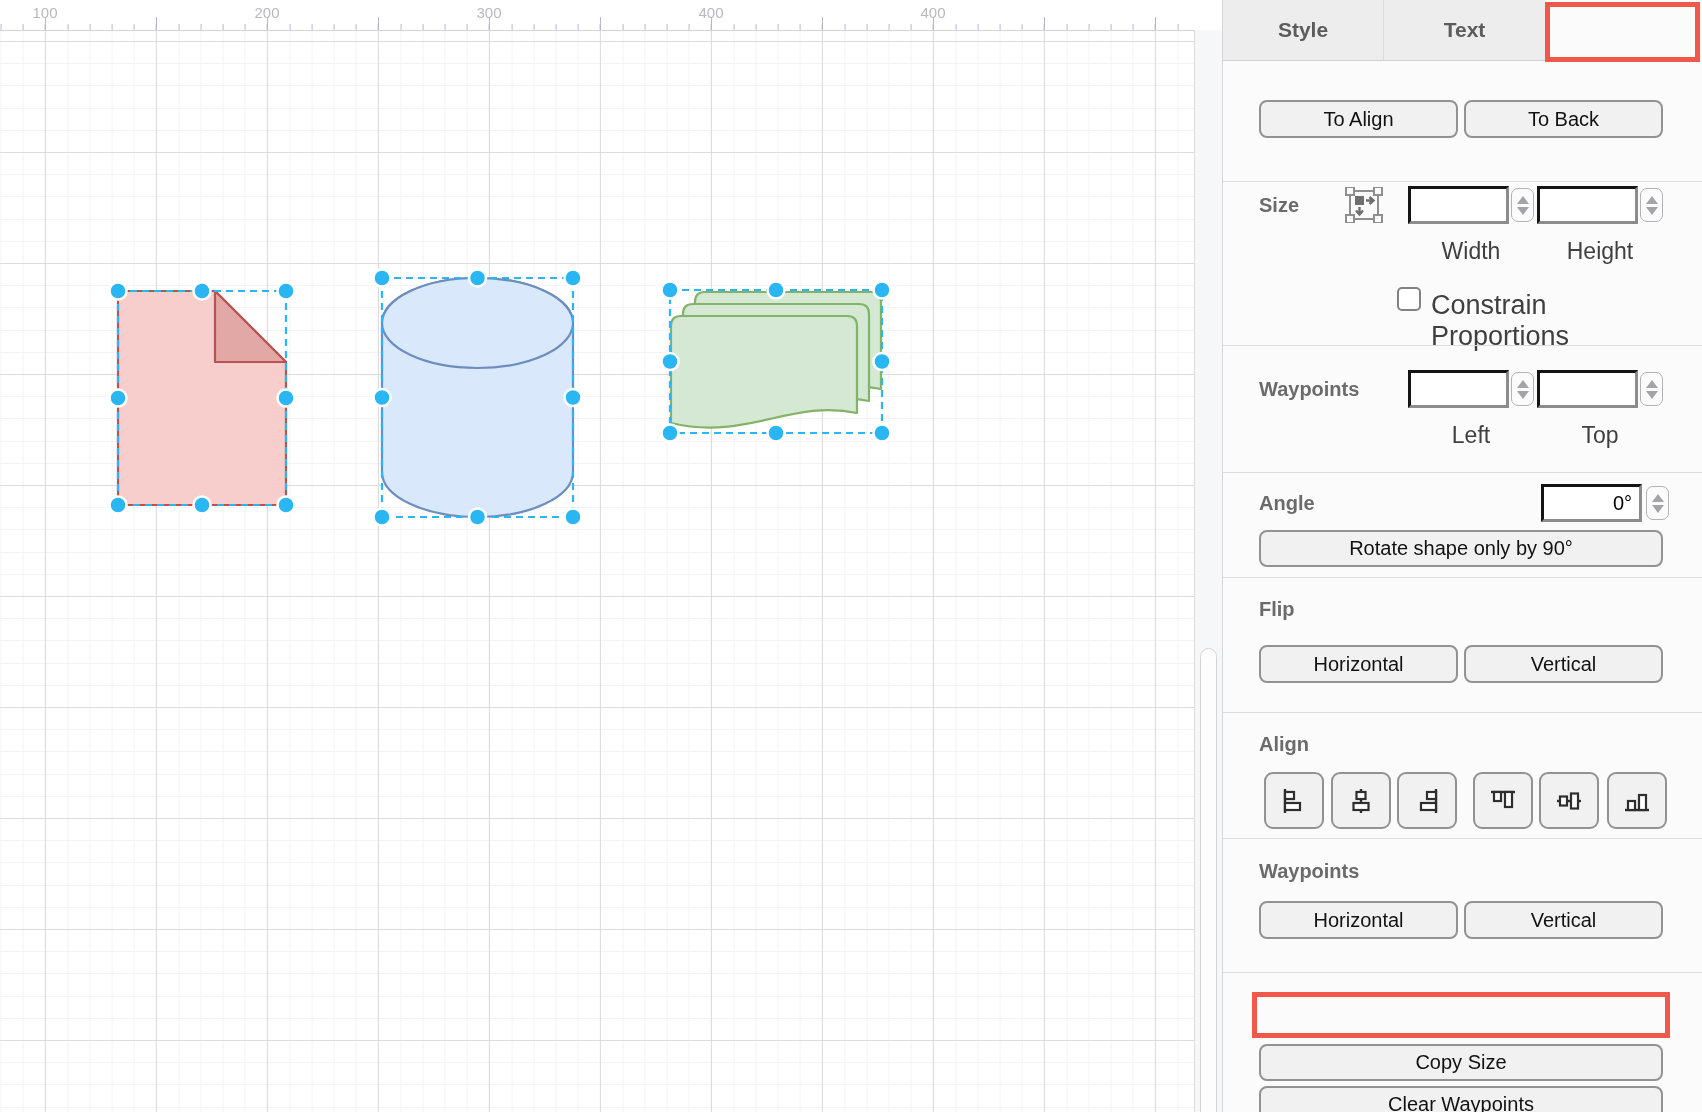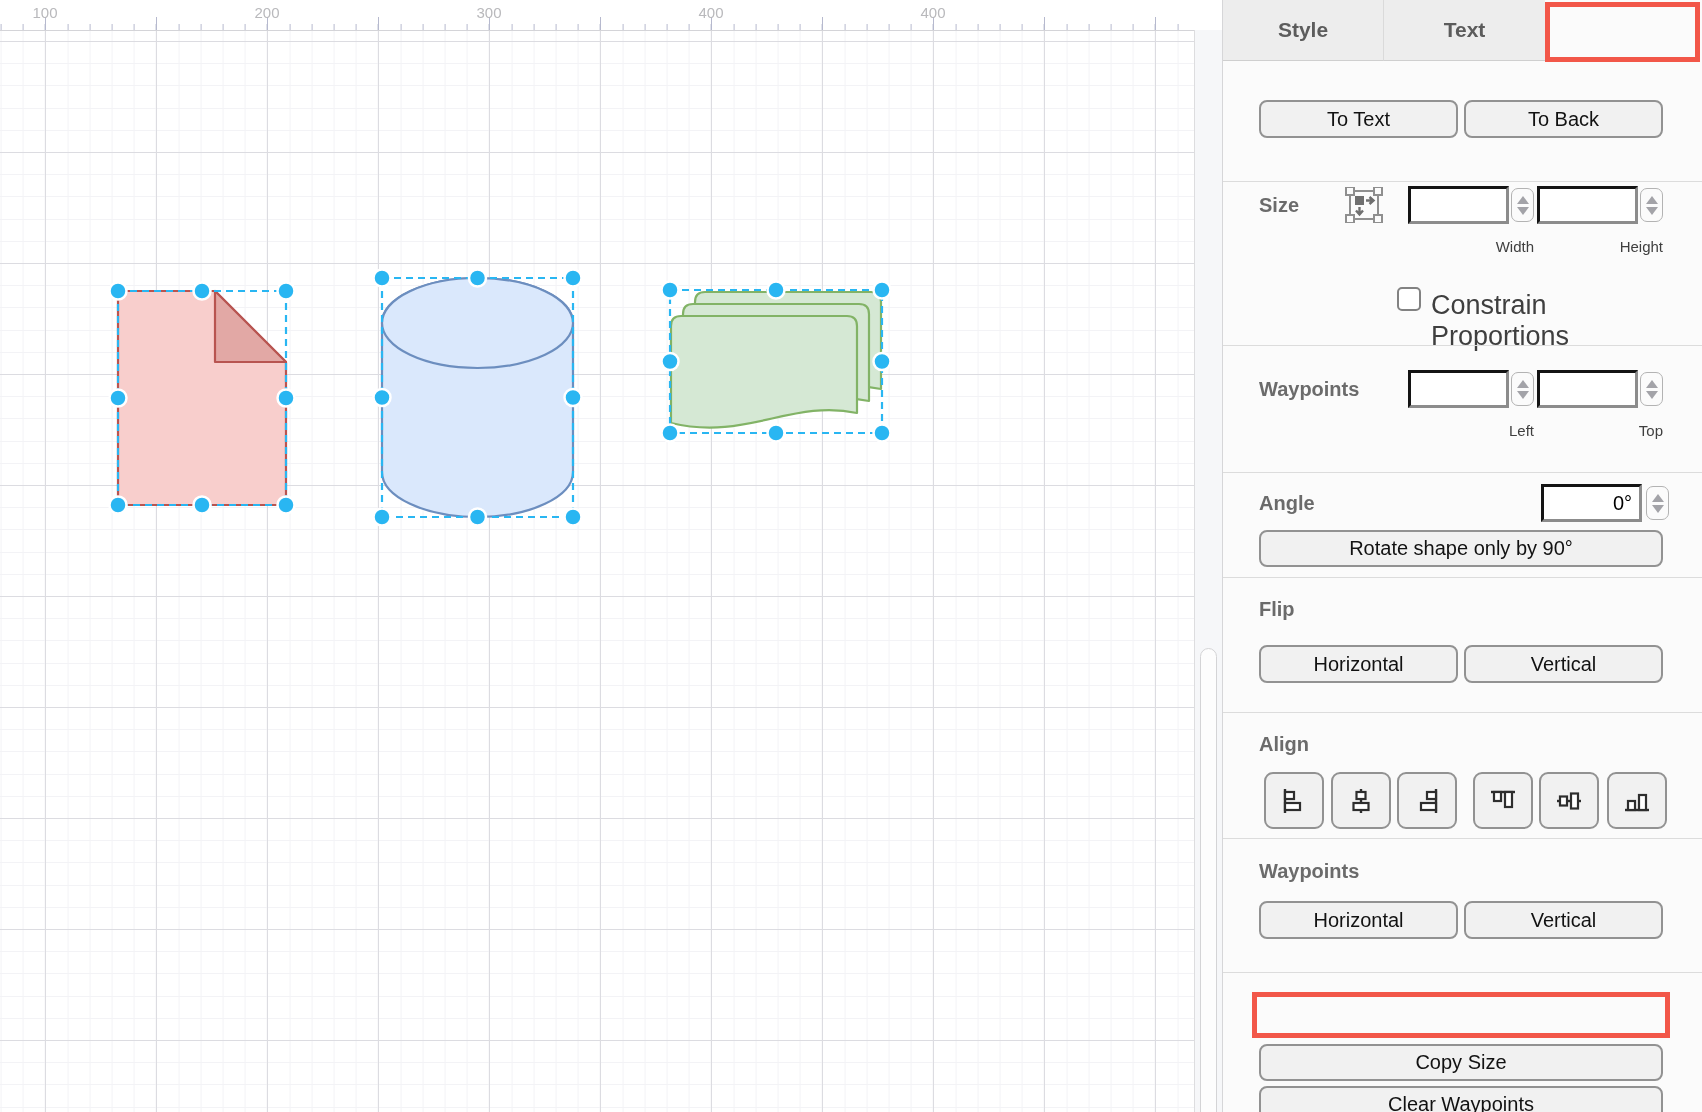--- a/index.html
+++ b/index.html
@@ -31,21 +31,21 @@
   
   .panel{left:1222px;top:0;width:480px;height:1112px;background:#fbfbfb;border-left:1px solid #d6d6d8;box-sizing:border-box;}
   .tab{position:absolute;top:0;height:61px;display:flex;align-items:center;justify-content:center;
     font-size:21px;font-weight:bold;color:#5c5c5c;background:#ededed;
     border-bottom:1px solid #cfcfcf;border-left:1px solid #dadada;box-sizing:border-box;cursor:default;}
   .tab.active{background:#fbfbfb;border-bottom:1px solid transparent;color:#4d4d4d;}
   .red-ring{position:absolute;border:5px solid #f25749;box-sizing:border-box;pointer-events:none;}
 
   .divider{position:absolute;left:0;width:480px;height:1px;background:#dcdcdc;}
   .heading{position:absolute;left:36px;font-size:20px;font-weight:bold;color:#6b6b6b;}
-  .sublabel{position:absolute;font-size:15px;color:#3f3f3f;text-align:right;}
+  .sublabel{position:absolute;font-size:23px;color:#3f3f3f;text-align:center;}
 
   .btn{position:absolute;display:flex;align-items:center;justify-content:center;
     background:#f1f1f1;border:2px solid #929292;border-radius:8px;
     font-size:20px;color:#121212;box-sizing:border-box;cursor:default;}
   .field{position:absolute;width:101px;height:38px;box-sizing:border-box;background:#fff;
     border:3px solid;border-color:#141414 #8c8c8c #8c8c8c #141414;
     font-family:"Liberation Sans",sans-serif;font-size:20px;color:#000;padding:0 7px;}
   .spinner{position:absolute;width:23px;height:34px;background:#fbfbfb;border:1px solid #b3b3b3;
     border-radius:7px;box-sizing:border-box;display:flex;flex-direction:column;align-items:center;justify-content:center;gap:3px;}
   .sp-up{width:0;height:0;border-left:6px solid transparent;border-right:6px solid transparent;border-bottom:8px solid #a3a3a8;}
@@ -131,21 +131,21 @@
   <div class="abs scroll-track">
     <div class="scroll-thumb"></div>
   </div>
 
   <div class="abs panel">
 
     <div class="tab" style="left:160px;width:162px">Text</div>
     <div class="tab" style="left:0;width:160px;border-left:none">Style</div>
     <div class="red-ring" style="left:322px;top:2px;width:155px;height:60px"></div>
 
-    <div class="btn" style="left:36px;top:100px;width:199px;height:38px">To Text</div>
+    <div class="btn" style="left:36px;top:100px;width:199px;height:38px">To Align</div>
     <div class="btn" style="left:241px;top:100px;width:199px;height:38px">To Back</div>
     <div class="divider" style="top:181px"></div>
 
     <div class="heading" style="top:194px">Size</div>
     <div class="icon-btn" style="left:121px;top:186px;width:40px;height:38px">
       <svg width="38" height="36" viewBox="0 0 38 36">
         <rect x="5" y="4" width="28" height="28" fill="none" stroke="#8f8f8f" stroke-width="2"></rect>
         <rect x="1" y="0" width="8" height="8" fill="#fbfbfb" stroke="#8f8f8f" stroke-width="2"></rect>
         <rect x="29" y="0" width="8" height="8" fill="#fbfbfb" stroke="#8f8f8f" stroke-width="2"></rect>
         <rect x="1" y="28" width="8" height="8" fill="#fbfbfb" stroke="#8f8f8f" stroke-width="2"></rect>

